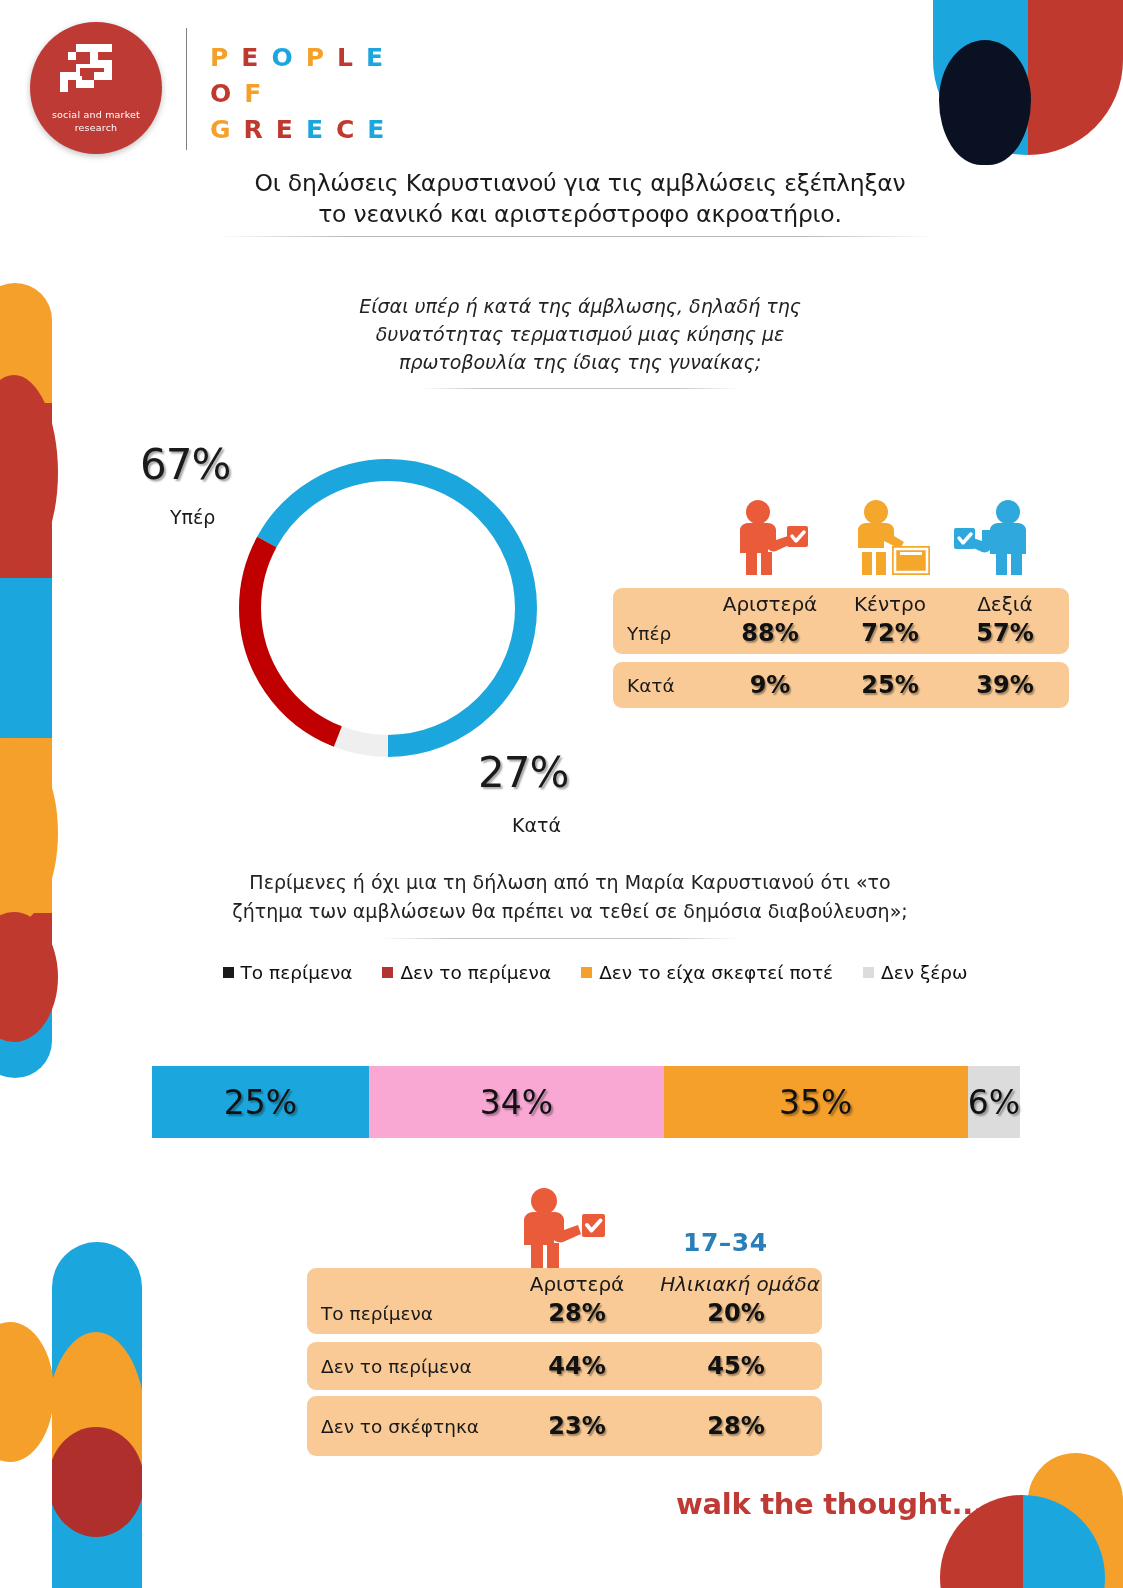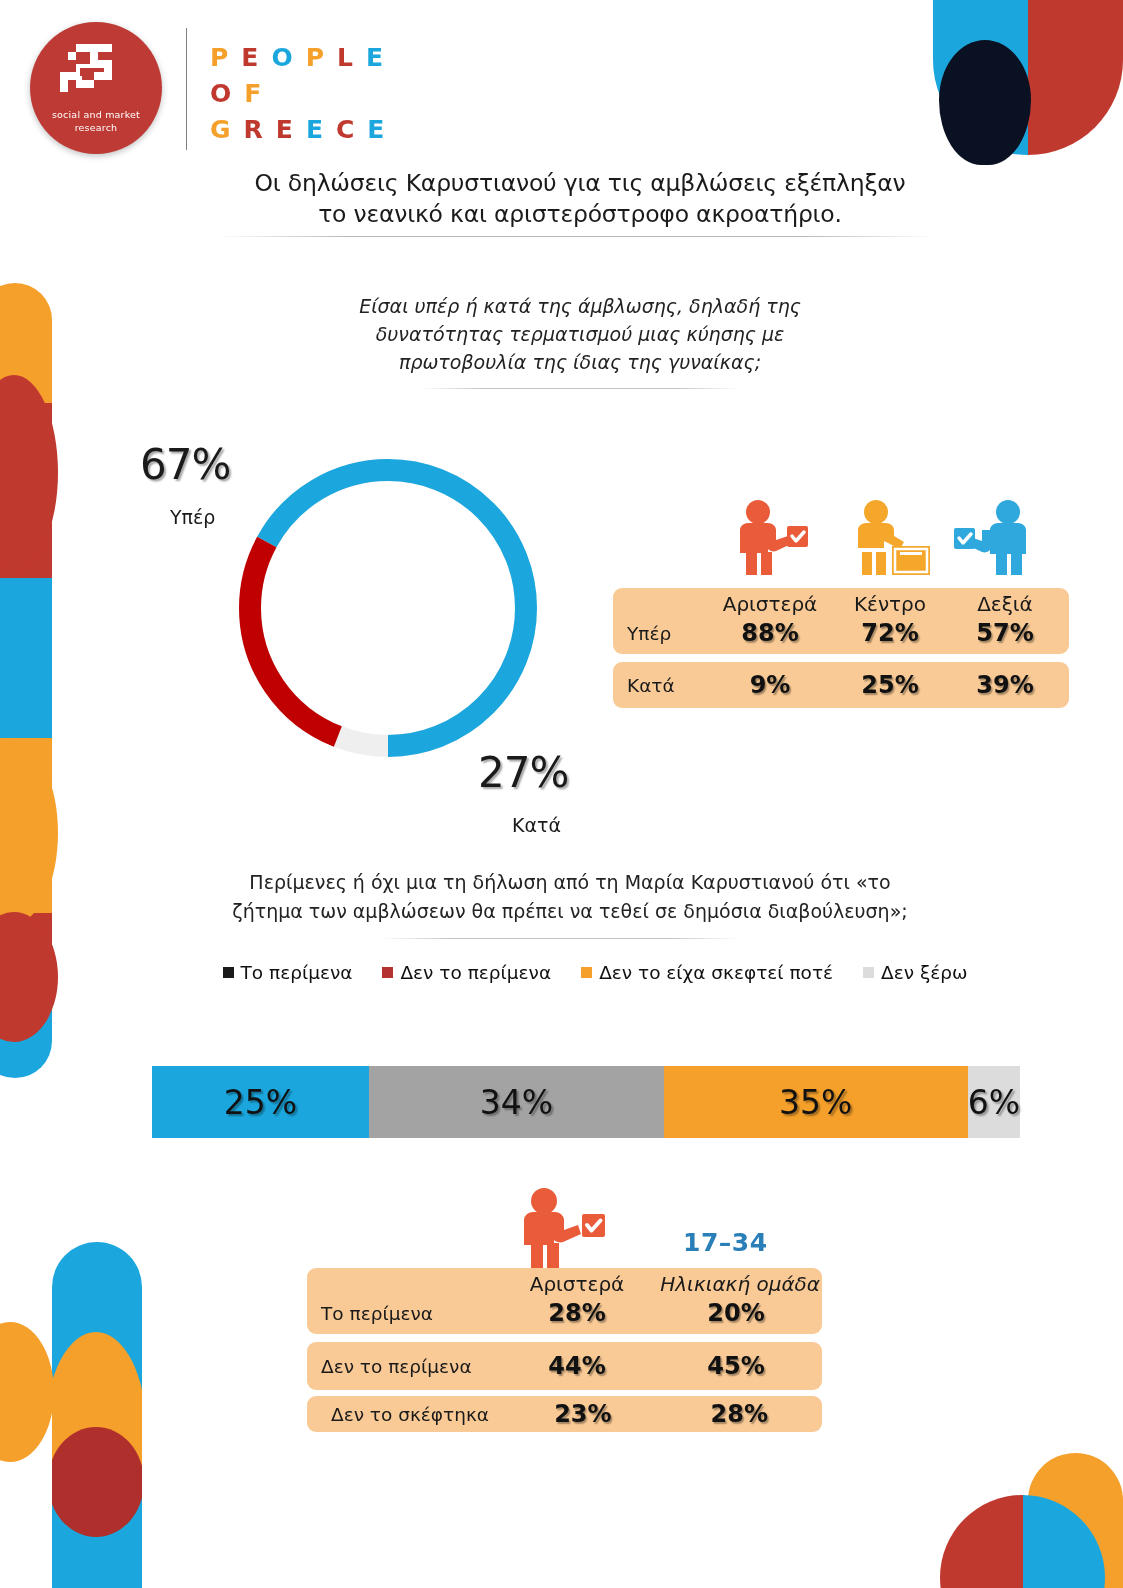--- a/index.html
+++ b/index.html
@@ -147,21 +147,21 @@
     text-shadow: 1.5px 1.5px 1.5px rgba(0,0,0,.35);
   }
   .tbl-hdr { font-size: 20px; color: #1a1a1a; }
 
   #tbl1-r1 { left: 613px; top: 588px; width: 456px; height: 66px; }
   #tbl1-r2 { left: 613px; top: 662px; width: 456px; height: 46px; }
   #tbl1-hdrs { position: absolute; left: 613px; top: 592px; width: 456px; height: 28px; }
 
   #tbl2-r1 { left: 307px; top: 1268px; width: 515px; height: 66px; }
   #tbl2-r2 { left: 307px; top: 1342px; width: 515px; height: 48px; }
-  #tbl2-r3 { left: 307px; top: 1396px; width: 515px; height: 36px; padding-left: 10px; }
+  #tbl2-r3 { left: 307px; top: 1396px; width: 515px; height: 60px; }
   #tbl2-hdrs { position: absolute; left: 307px; top: 1272px; width: 515px; height: 28px; }
 
   
   #legend {
     position: absolute; left: 180px; top: 962px; width: 830px;
     display: flex; justify-content: center; align-items: center; gap: 30px;
   }
   .leg-item { display: flex; align-items: center; gap: 7px; font-size: 18.5px; color: #111; }
   .leg-sw { width: 11px; height: 11px; display: inline-block; }
 
@@ -342,21 +342,21 @@
       <span>Δεν το είχα σκεφτεί ποτέ</span>
     </div>
     <div class="leg-item">
       <span class="leg-sw" style="background:#DCDCDC"></span>
       <span>Δεν ξέρω</span>
     </div>
   </div>
 
   <div id="bar">
     <div class="seg" style="flex:25;background:#1BA7DD;">25%</div>
-    <div class="seg" style="flex:34;background:#a3a3a3;">34%</div>
+    <div class="seg" style="flex:34;background:#f9a8d4;">34%</div>
     <div class="seg" style="flex:35;background:#F5A02B;">35%</div>
     <div class="seg" style="flex:6;background:#DCDCDC;">6%</div>
   </div>
 
   <svg class="person" style="left:508px;top:1188px;width:108px;height:80px;" viewBox="0 0 108 80">
     <circle cx="36" cy="13" r="13" fill="#EA5B3A"></circle>
     <path fill="#EA5B3A" d="M16 32c0-4 4-8 9-8h22c5 0 9 4 9 8v10l14-5 3 9-18 8c-3 1-7 0-9-2v5H16V32z"></path>
     <rect x="23" y="55" width="12" height="25" fill="#EA5B3A"></rect>
     <rect x="39" y="55" width="12" height="25" fill="#EA5B3A"></rect>
     <rect x="74" y="26" width="23" height="23" rx="2" fill="#EA5B3A"></rect>
@@ -381,14 +381,15 @@
     <div class="tbl-val" style="width:150px;text-align:center;">44%</div>
     <div class="tbl-val" style="width:168px;text-align:center;">45%</div>
   </div>
 
   <div class="tbl-row" id="tbl2-r3">
     <div class="tbl-lbl" style="width:195px;text-align:left;padding-left:14px;">Δεν το σκέφτηκα</div>
     <div class="tbl-val" style="width:150px;text-align:center;">23%</div>
     <div class="tbl-val" style="width:168px;text-align:center;">28%</div>
   </div>
 
+  <div id="tagline">walk the thought...</div>
 
 </div>
 
 </body></html>

